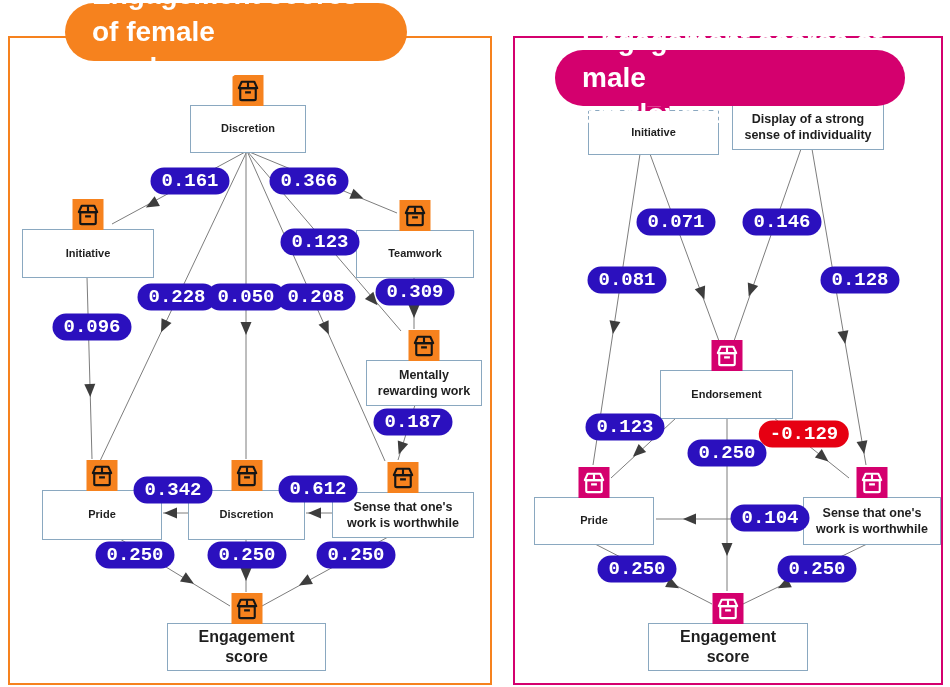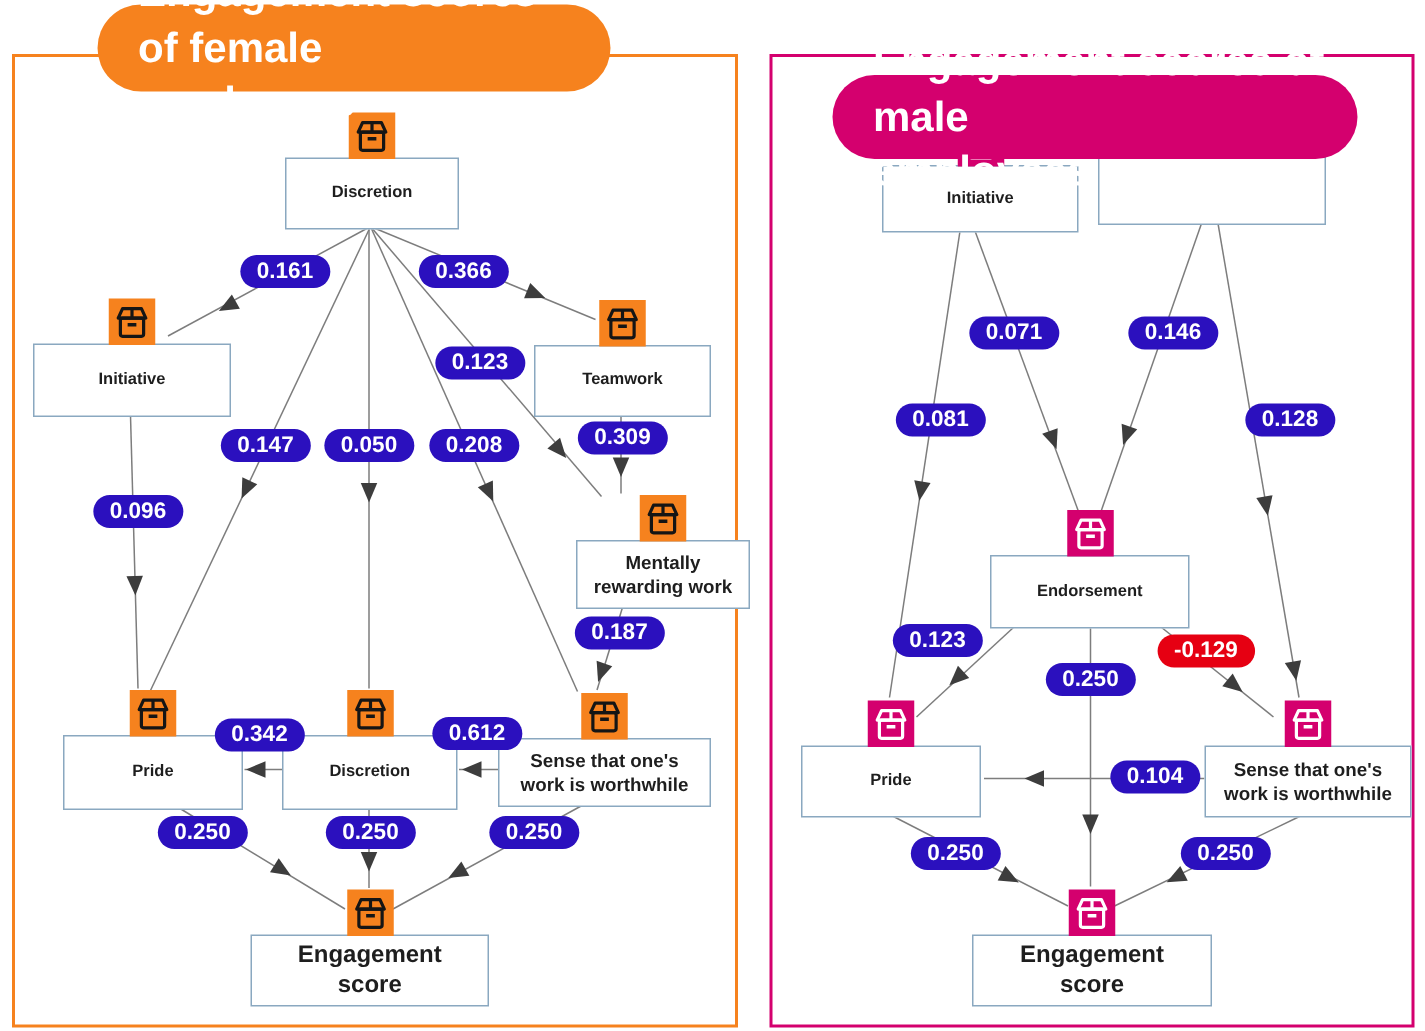--- a/index.html
+++ b/index.html
@@ -20,22 +20,22 @@
       display:flex;align-items:center;justify-content:center;text-align:center;}
   .nlabel{font-weight:bold;color:#1e1e1e;font-size:11px;white-space:pre-line;line-height:1.25;}
   .node.small .nlabel{font-size:12.5px;line-height:1.3;}
   .node.mid .nlabel{font-size:16px;}
   .icon{position:absolute;top:-31px;left:50%;transform:translateX(-50%);
       width:31px;height:31px;display:block;}
   .icon.orange{background:var(--orange,#F6821E);}
   .icon.pink{background:var(--pink,#D4006E);}
   .icon svg{display:block;}
   .pill{position:absolute;z-index:3;transform:translate(-50%,-50%);
-      background:var(--blue,#2B10BE);color:#fff;font-weight:bold;font-size:15px;
-      padding:2px 11px 3px 11px;border-radius:14px;white-space:nowrap;}
+      background:var(--blue,#2B10BE);color:#fff;font-weight:bold;font-size:19px;
+      padding:2px 11px 3px 11px;border-radius:14px;white-space:nowrap;font-family:Liberation Mono, monospace;}
   .pill.neg{background:var(--red,#E60012);}
 </style>
 </head>
 <body>
 
 <div class="panel female"></div>
 <div class="panel male"></div>
 
 <svg id="edges" width="950" height="687">
 
@@ -170,21 +170,21 @@
   <span class="icon orange">
   <svg viewBox="0 0 32 32" width="31" height="31" xmlns="http://www.w3.org/2000/svg">
     <path d="M6.5 13.5 L9.5 7 H22.5 L25.5 13.5 Z" fill="none" stroke="#151515" stroke-width="2.2" stroke-linejoin="round"></path>
     <line x1="16" y1="7.5" x2="16" y2="13.5" stroke="#151515" stroke-width="2.2"></line>
     <rect x="8" y="13.5" width="16" height="12.5" rx="1.5" fill="none" stroke="#151515" stroke-width="2.2"></rect>
     <line x1="13" y1="18" x2="19" y2="18" stroke="#151515" stroke-width="2.4"></line>
   </svg>
 </span>
   <span class="nlabel">Teamwork</span>
   </div>
-<div class="node small" style="left:384px;top:360px;width:114px;height:44px">
+<div class="node small" style="left:366px;top:360px;width:114px;height:44px">
   <span class="icon orange">
   <svg viewBox="0 0 32 32" width="31" height="31" xmlns="http://www.w3.org/2000/svg">
     <path d="M6.5 13.5 L9.5 7 H22.5 L25.5 13.5 Z" fill="none" stroke="#151515" stroke-width="2.2" stroke-linejoin="round"></path>
     <line x1="16" y1="7.5" x2="16" y2="13.5" stroke="#151515" stroke-width="2.2"></line>
     <rect x="8" y="13.5" width="16" height="12.5" rx="1.5" fill="none" stroke="#151515" stroke-width="2.2"></rect>
     <line x1="13" y1="18" x2="19" y2="18" stroke="#151515" stroke-width="2.4"></line>
   </svg>
 </span>
   <span class="nlabel">Mentally
 rewarding work</span>
@@ -249,20 +249,22 @@
   </div>
 <div class="node small" style="left:732px;top:104px;width:150px;height:44px">
   <span class="icon pink">
   <svg viewBox="0 0 32 32" width="31" height="31" xmlns="http://www.w3.org/2000/svg">
     <path d="M6.5 13.5 L9.5 7 H22.5 L25.5 13.5 Z" fill="none" stroke="#ffffff" stroke-width="2.2" stroke-linejoin="round"></path>
     <line x1="16" y1="7.5" x2="16" y2="13.5" stroke="#ffffff" stroke-width="2.2"></line>
     <rect x="8" y="13.5" width="16" height="12.5" rx="1.5" fill="none" stroke="#ffffff" stroke-width="2.2"></rect>
     <line x1="13" y1="18" x2="19" y2="18" stroke="#ffffff" stroke-width="2.4"></line>
   </svg>
 </span>
+  <span class="nlabel">Display of a strong
+sense of individuality</span>
   </div>
 <div class="node" style="left:660px;top:370px;width:131px;height:47px">
   <span class="icon pink">
   <svg viewBox="0 0 32 32" width="31" height="31" xmlns="http://www.w3.org/2000/svg">
     <path d="M6.5 13.5 L9.5 7 H22.5 L25.5 13.5 Z" fill="none" stroke="#ffffff" stroke-width="2.2" stroke-linejoin="round"></path>
     <line x1="16" y1="7.5" x2="16" y2="13.5" stroke="#ffffff" stroke-width="2.2"></line>
     <rect x="8" y="13.5" width="16" height="12.5" rx="1.5" fill="none" stroke="#ffffff" stroke-width="2.2"></rect>
     <line x1="13" y1="18" x2="19" y2="18" stroke="#ffffff" stroke-width="2.4"></line>
   </svg>
 </span>
@@ -300,25 +302,25 @@
     <line x1="13" y1="18" x2="19" y2="18" stroke="#ffffff" stroke-width="2.4"></line>
   </svg>
 </span>
   <span class="nlabel">Engagement
 score</span>
   </div>
 
 <div class="pill" style="left:190px;top:181px">0.161</div>
 <div class="pill" style="left:309px;top:181px">0.366</div>
 <div class="pill" style="left:320px;top:242px">0.123</div>
-<div class="pill" style="left:177px;top:297px">0.147</div>
+<div class="pill" style="left:177px;top:297px">0.228</div>
 <div class="pill" style="left:246px;top:297px">0.050</div>
 <div class="pill" style="left:316px;top:297px">0.208</div>
 <div class="pill" style="left:415px;top:292px">0.309</div>
-<div class="pill" style="left:92px;top:341px">0.096</div>
+<div class="pill" style="left:92px;top:327px">0.096</div>
 <div class="pill" style="left:413px;top:422px">0.187</div>
 <div class="pill" style="left:173px;top:490px">0.342</div>
 <div class="pill" style="left:318px;top:489px">0.612</div>
 <div class="pill" style="left:135px;top:555px">0.250</div>
 <div class="pill" style="left:247px;top:555px">0.250</div>
 <div class="pill" style="left:356px;top:555px">0.250</div>
 
 <div class="pill" style="left:676px;top:222px">0.071</div>
 <div class="pill" style="left:782px;top:222px">0.146</div>
 <div class="pill" style="left:627px;top:280px">0.081</div>

